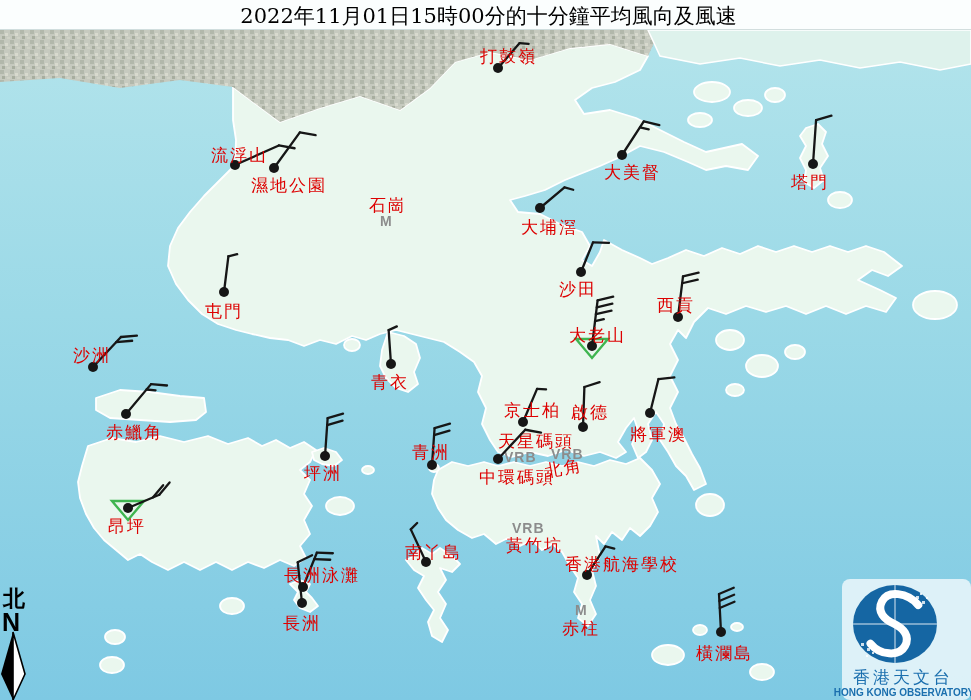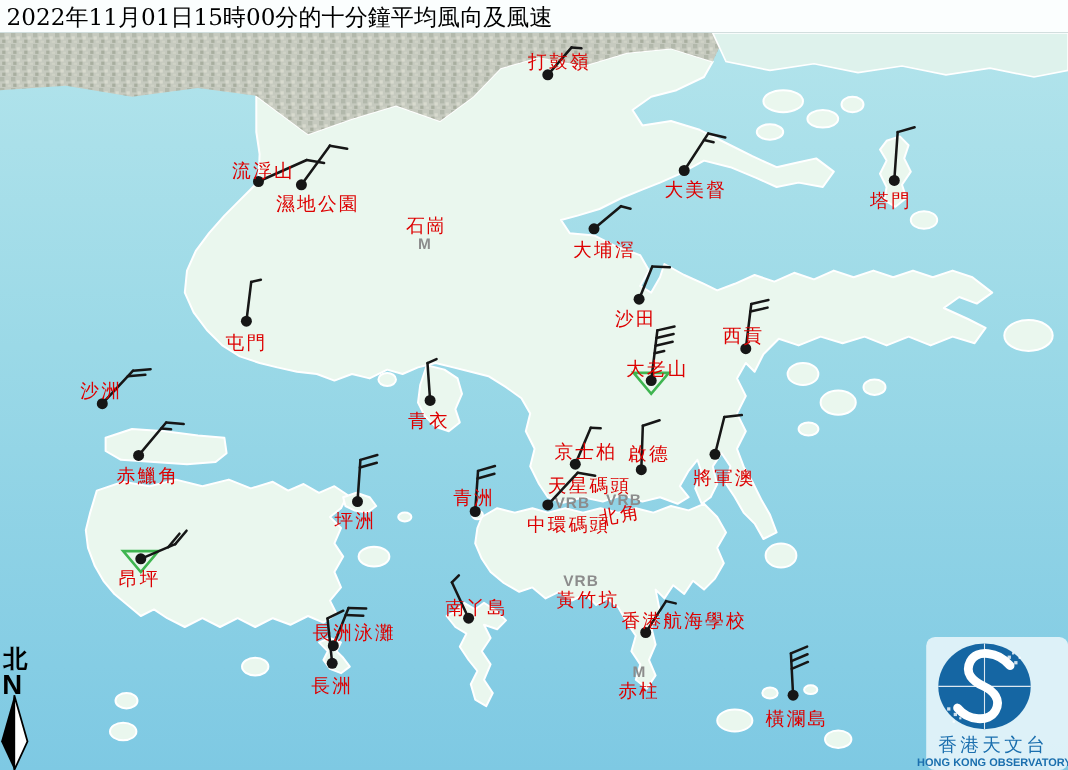--- a/index.html
+++ b/index.html
@@ -8,21 +8,21 @@
   #mapsvg{position:absolute;left:0;top:0;}
   .land{fill:var(--land);stroke:var(--shore);stroke-width:1.8;stroke-linejoin:round;}
   .mint{fill:var(--mint);stroke:var(--shore);stroke-width:1.5;}
   .staff{stroke:var(--barb);stroke-width:2.3;stroke-linecap:round;fill:none;}
   .dot{fill:var(--barb);}
   .tri{fill:none;stroke:var(--tri);stroke-width:2.4;stroke-linejoin:miter;}
   .stlabel{fill:var(--red);font-family:"DejaVu Serif",serif;font-size:17px;letter-spacing:2px;}
   .sttag{fill:var(--gray);font-family:"Liberation Sans",sans-serif;font-weight:bold;font-size:14px;letter-spacing:1px;}
   #titlebar{position:absolute;left:0;top:0;width:100%;height:29px;
             background:rgba(255,255,255,0.95);border-bottom:1px solid rgba(180,200,200,.6);}
-  #titlebar span{display:block;padding:2px 0 0 6px;font-size:21px;color:#000;white-space:nowrap;}
+  #titlebar span{display:block;padding:2px 0 0 6px;font-size:21px;color:#000;white-space:nowrap;text-align:center;}
   .logo-cjk{fill:var(--logoText);font-family:"DejaVu Serif",serif;font-size:17px;letter-spacing:3px;}
   .logo-en{fill:var(--logoText);font-family:"Liberation Sans",sans-serif;font-weight:bold;font-size:10px;}
   .compass-cjk{fill:#000;font-family:"DejaVu Serif",serif;font-size:22px;font-weight:bold;}
   .compass-n{fill:#000;font-family:"Liberation Sans",sans-serif;font-size:25px;font-weight:bold;}
 </style>
 </head>
 <body>
 
 <div id="stage">
   <svg id="mapsvg" width="971" height="700" viewBox="0 0 971 700">

